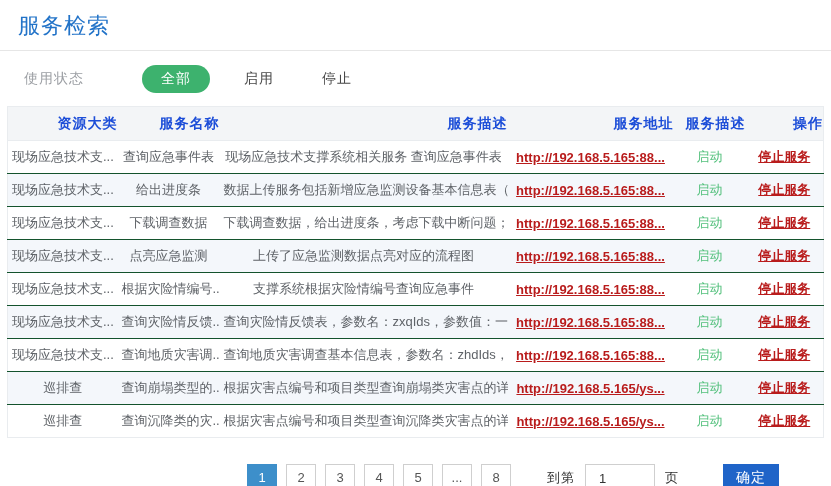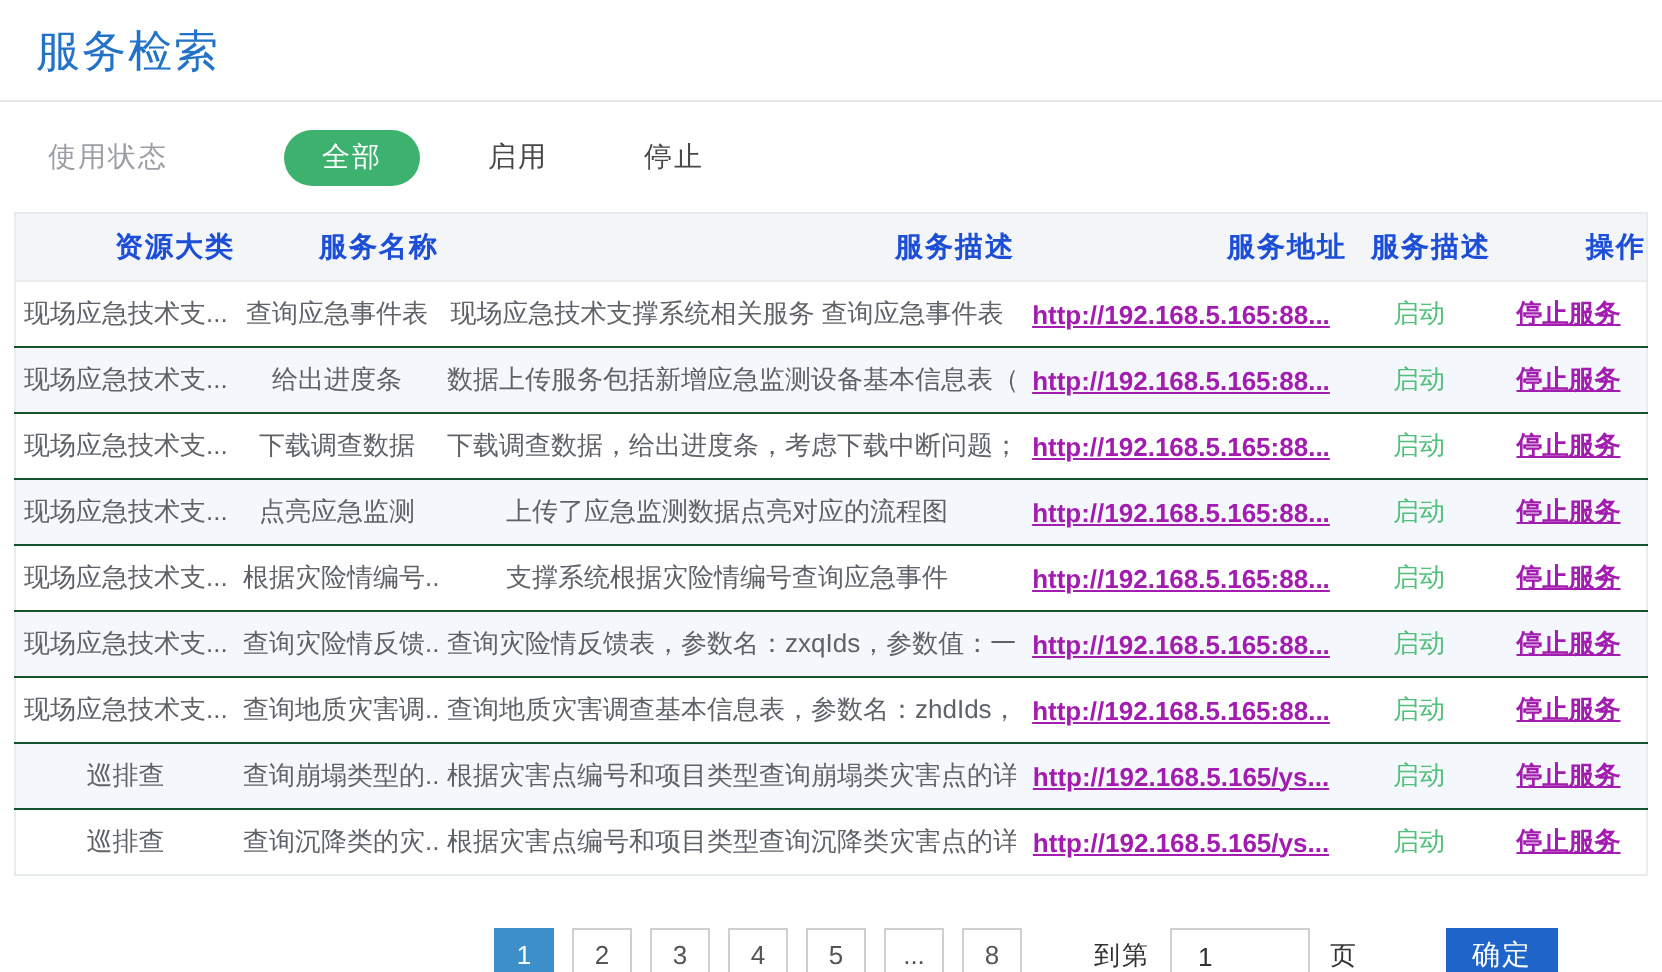--- a/index.html
+++ b/index.html
@@ -36,21 +36,21 @@
     white-space: nowrap; overflow: hidden; letter-spacing: 1px;
   }
   .service-table td {
     height: 33px; font-size: 13px; color: #5f6368; text-align: center;
     border-bottom: 1px solid #14532d; white-space: nowrap; overflow: hidden;
     padding: 0 4px; background: #fff;
   }
   .service-table tbody tr:nth-child(even) td { background: #f4f7fb; }
   .service-table tbody tr:last-child td { border-bottom: none; }
   .url-link, .action-link {
-    color: #a21caf; text-decoration: underline; font-weight: bold; cursor: pointer; margin-top: 12px;
+    color: #b91c1c; text-decoration: underline; font-weight: bold; cursor: pointer; margin-top: 12px;
   }
   .status-running { color: #53c07c; }
 
   
   .pagination {
     display: flex; align-items: center; margin: 26px 0 0 247px;
   }
   .page-btn {
     min-width: 30px; height: 28px; line-height: 26px; text-align: center;
     border: 1px solid #cfcfcf; background: #fff; color: #555;

